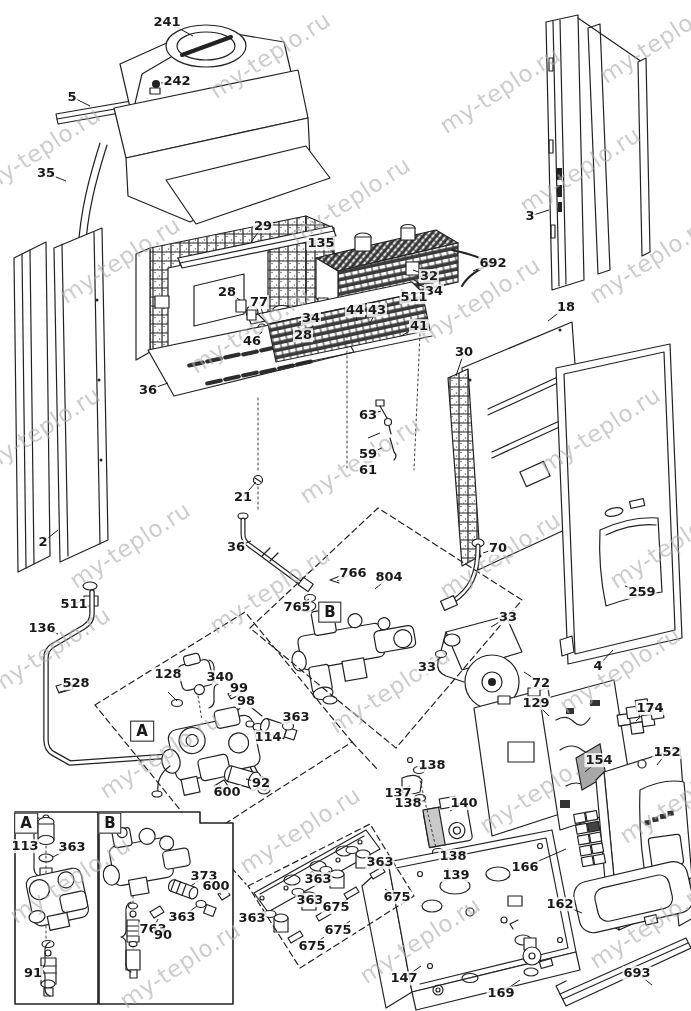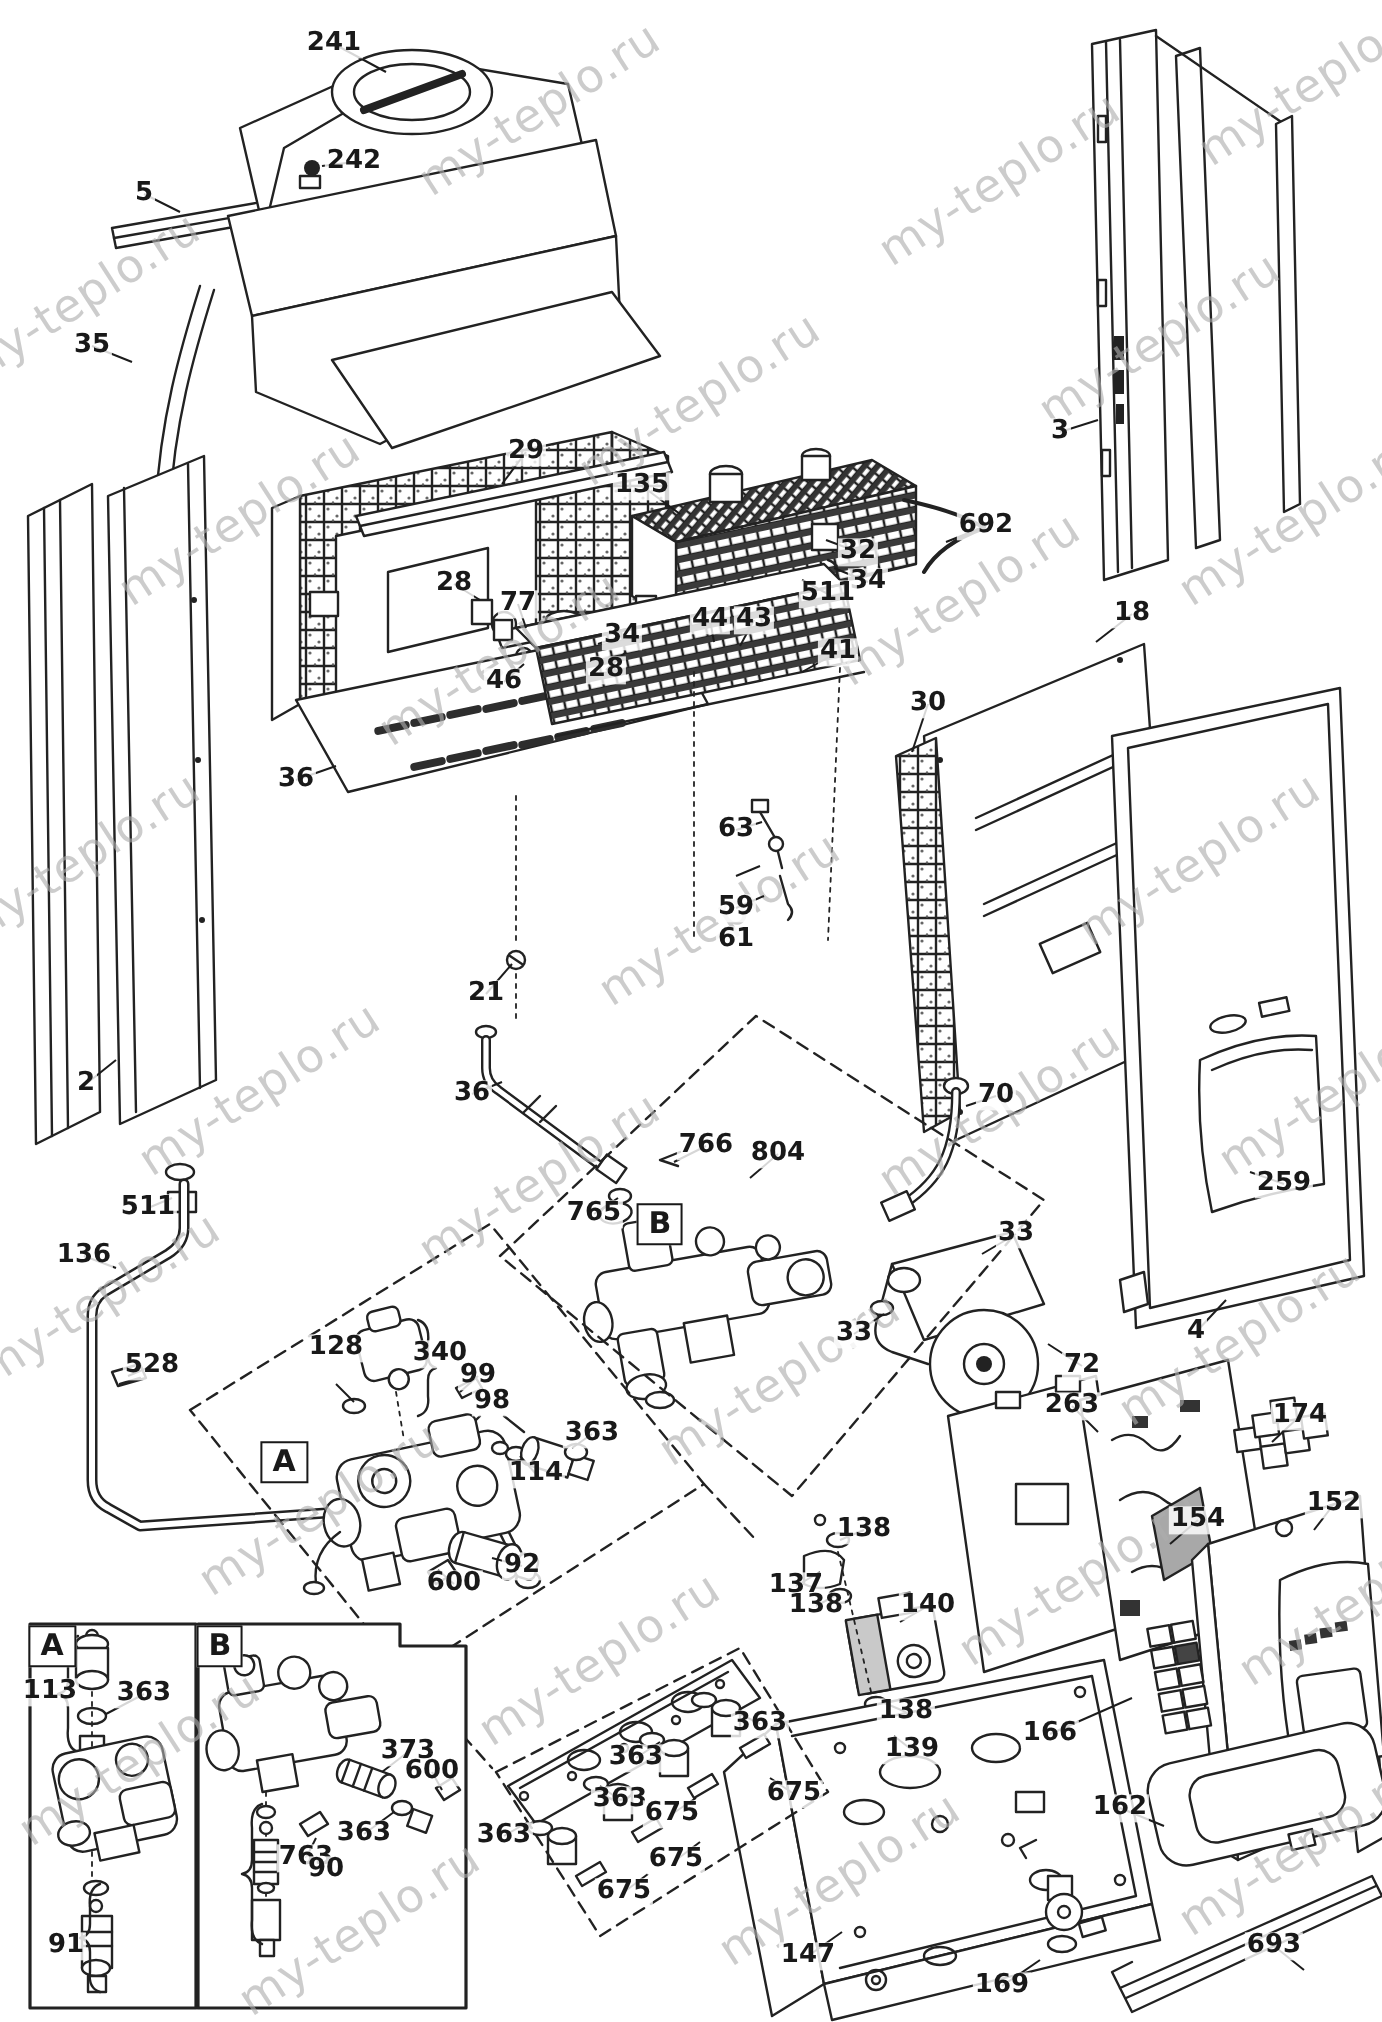--- a/index.html
+++ b/index.html
@@ -637,21 +637,21 @@
       <span class="lbl" style="left: 42px; top: 628px;">136</span>
       <span class="lbl" style="left: 76px; top: 683px;">528</span>
       <span class="lbl" style="left: 236px; top: 547px;">36</span>
       <span class="lbl" style="left: 353px; top: 573px;">766</span>
       <span class="lbl" style="left: 389px; top: 577px;">804</span>
       <span class="lbl" style="left: 297px; top: 607px;">765</span>
       <span class="lbl" style="left: 498px; top: 548px;">70</span>
       <span class="lbl" style="left: 508px; top: 617px;">33</span>
       <span class="lbl" style="left: 427px; top: 667px;">33</span>
       <span class="lbl" style="left: 541px; top: 683px;">72</span>
-      <span class="lbl" style="left: 536px; top: 703px;">263</span>
+      <span class="lbl" style="left: 536px; top: 703px;">129</span>
       <span class="lbl" style="left: 650px; top: 708px;">174</span>
       <span class="lbl" style="left: 667px; top: 752px;">152</span>
       <span class="lbl" style="left: 599px; top: 760px;">154</span>
       <span class="lbl" style="left: 168px; top: 674px;">128</span>
       <span class="lbl" style="left: 220px; top: 677px;">340</span>
       <span class="lbl" style="left: 239px; top: 688px;">99</span>
       <span class="lbl" style="left: 246px; top: 701px;">98</span>
       <span class="lbl" style="left: 296px; top: 717px;">363</span>
       <span class="lbl" style="left: 268px; top: 737px;">114</span>
       <span class="lbl" style="left: 261px; top: 783px;">92</span>

